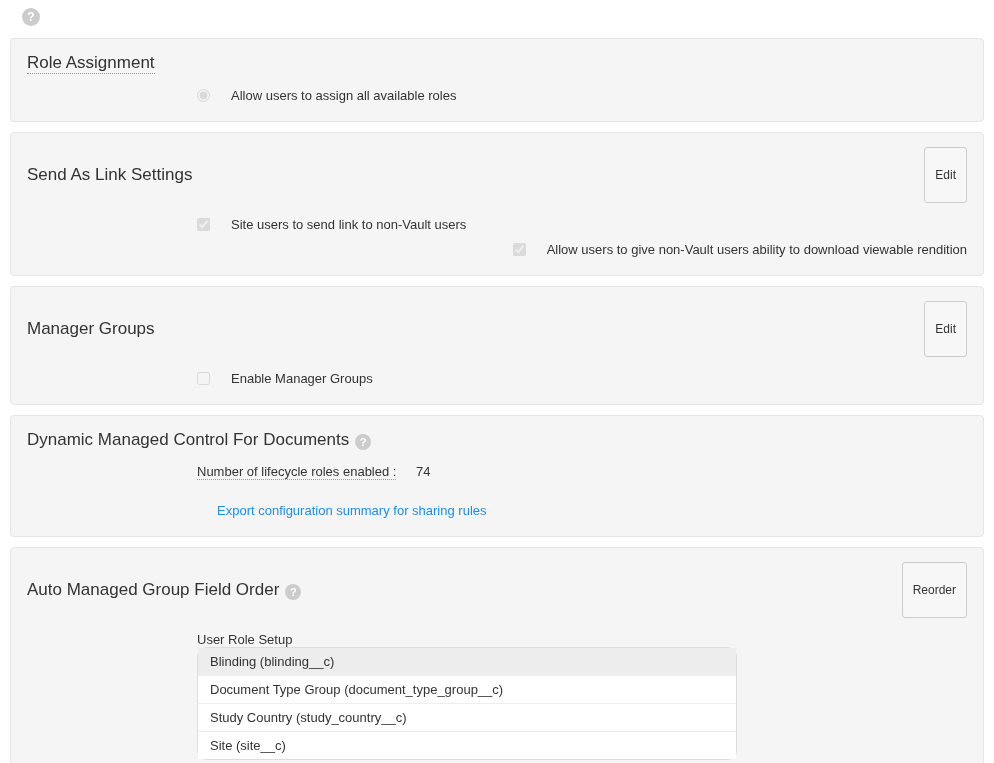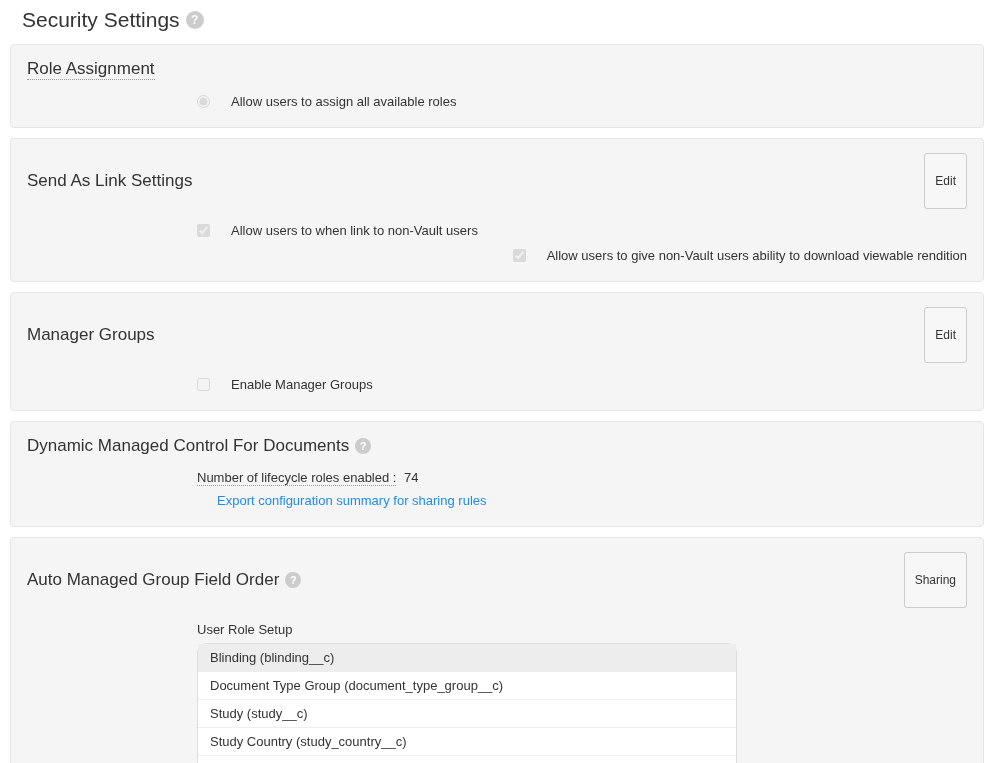--- a/index.html
+++ b/index.html
@@ -51,21 +51,21 @@
     display: flex;
     align-items: center;
     justify-content: space-between;
     margin-bottom: 14px;
   }
   .panel-title {
     font-size: 17px;
     color: #333;
     font-weight: 400;
     display: flex;
-    align-items: center;
+    align-items: flex-end;
     gap: 6px;
   }
   .panel-title .underline { border-bottom: 1px dotted #999; }
   .btn {
     background: #f7f7f7;
     border: 1px solid #ccc;
     border-radius: 3px;
     padding: 20px 10px;
     font-size: 12px;
     color: #333;
@@ -95,25 +95,25 @@
   .dotted-label {
     border-bottom: 1px dotted #999;
     display: inline;
   }
   .link {
     color: #1f8ce6;
     text-decoration: none;
     cursor: pointer;
     font-size: 13px;
   }
-  .link-row { margin-left: 20px; margin-top: 8px; }
+  .link-row { margin-left: 20px; margin-top: 24px; }
   .table-label {
     font-size: 13px;
     color: #333;
-    margin-bottom: 6px;
+    margin-bottom: 0;
   }
   .field-table {
     width: 540px;
     border: 1px solid #ddd;
     background: #fca5a5;
     border-radius: 10px;
   }
   .field-table .trow {
     padding: 6px 12px;
     border-bottom: 1px solid #eee;
@@ -123,21 +123,20 @@
   }
   .field-table .trow:first-child {
     background: #ededed;
   }
   .field-table .trow:last-child { border-bottom: none; }
 </style>
 </head>
 <body>
 
 <div class="page-title">
-  <span>Security Settings</span>
   <span class="help-icon">?</span>
 </div>
 
 <div class="panel">
   <div class="panel-header">
     <div class="panel-title">
       <span class="underline">Role Assignment</span>
     </div>
   </div>
   <div class="content-indent">
@@ -151,21 +150,21 @@
 <div class="panel">
   <div class="panel-header">
     <div class="panel-title">
       <span>Send As Link Settings</span>
     </div>
     <button class="btn">Edit</button>
   </div>
   <div class="content-indent">
     <div class="row">
       <input type="checkbox" checked="" disabled="" style="">
-      <span>Allow users to when link to non-Vault users</span>
+      <span>Site users to send link to non-Vault users</span>
     </div>
     <div class="row nested">
       <input type="checkbox" checked="" disabled="" style="">
       <span>Allow users to give non-Vault users ability to download viewable rendition</span>
     </div>
   </div>
 </div>
 
 <div class="panel">
   <div class="panel-header">
@@ -186,40 +185,39 @@
   <div class="panel-header">
     <div class="panel-title">
       <span>Dynamic Managed Control For Documents</span>
       <span class="help-icon small">?</span>
     </div>
   </div>
   <div class="content-indent">
     <div class="row" style="margin-bottom:4px;">
       <span>
         <span class="dotted-label">Number of lifecycle roles enabled :</span>
-        <span style="margin-left:4px;">74</span>
+        <span style="margin-left:16px;">74</span>
       </span>
     </div>
     <div class="link-row">
       <a class="link">Export configuration summary for sharing rules</a>
     </div>
   </div>
 </div>
 
 <div class="panel">
   <div class="panel-header">
     <div class="panel-title">
       <span>Auto Managed Group Field Order</span>
       <span class="help-icon small">?</span>
     </div>
-    <button class="btn">Sharing</button>
+    <button class="btn">Reorder</button>
   </div>
   <div class="content-indent">
     <div class="table-label">User Role Setup</div>
     <div class="field-table">
       <div class="trow">Blinding (blinding__c)</div>
       <div class="trow">Document Type Group (document_type_group__c)</div>
-      <div class="trow">Study (study__c)</div>
       <div class="trow">Study Country (study_country__c)</div>
       <div class="trow">Site (site__c)</div>
     </div>
   </div>
 </div>
 
 </body></html>

